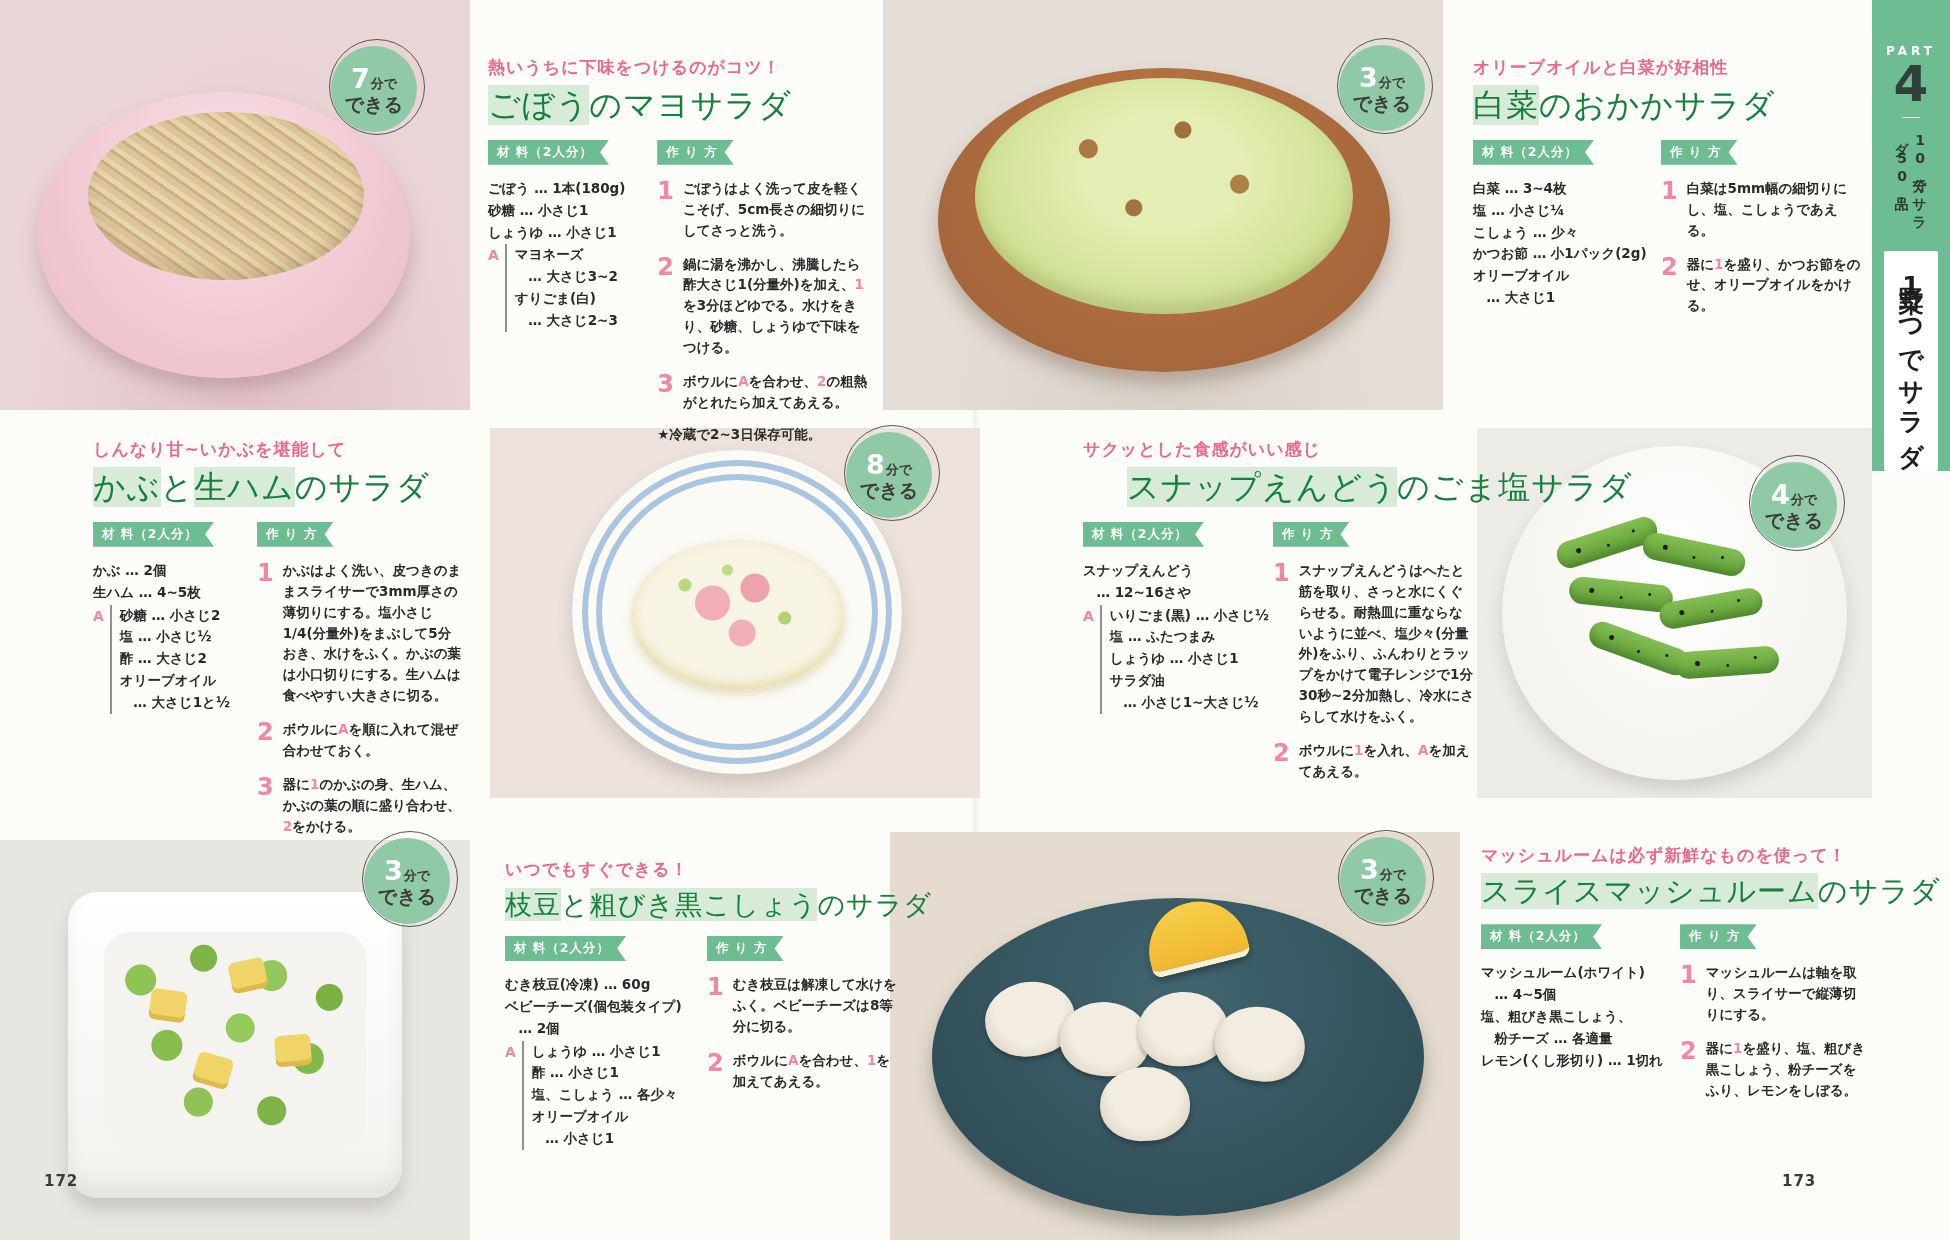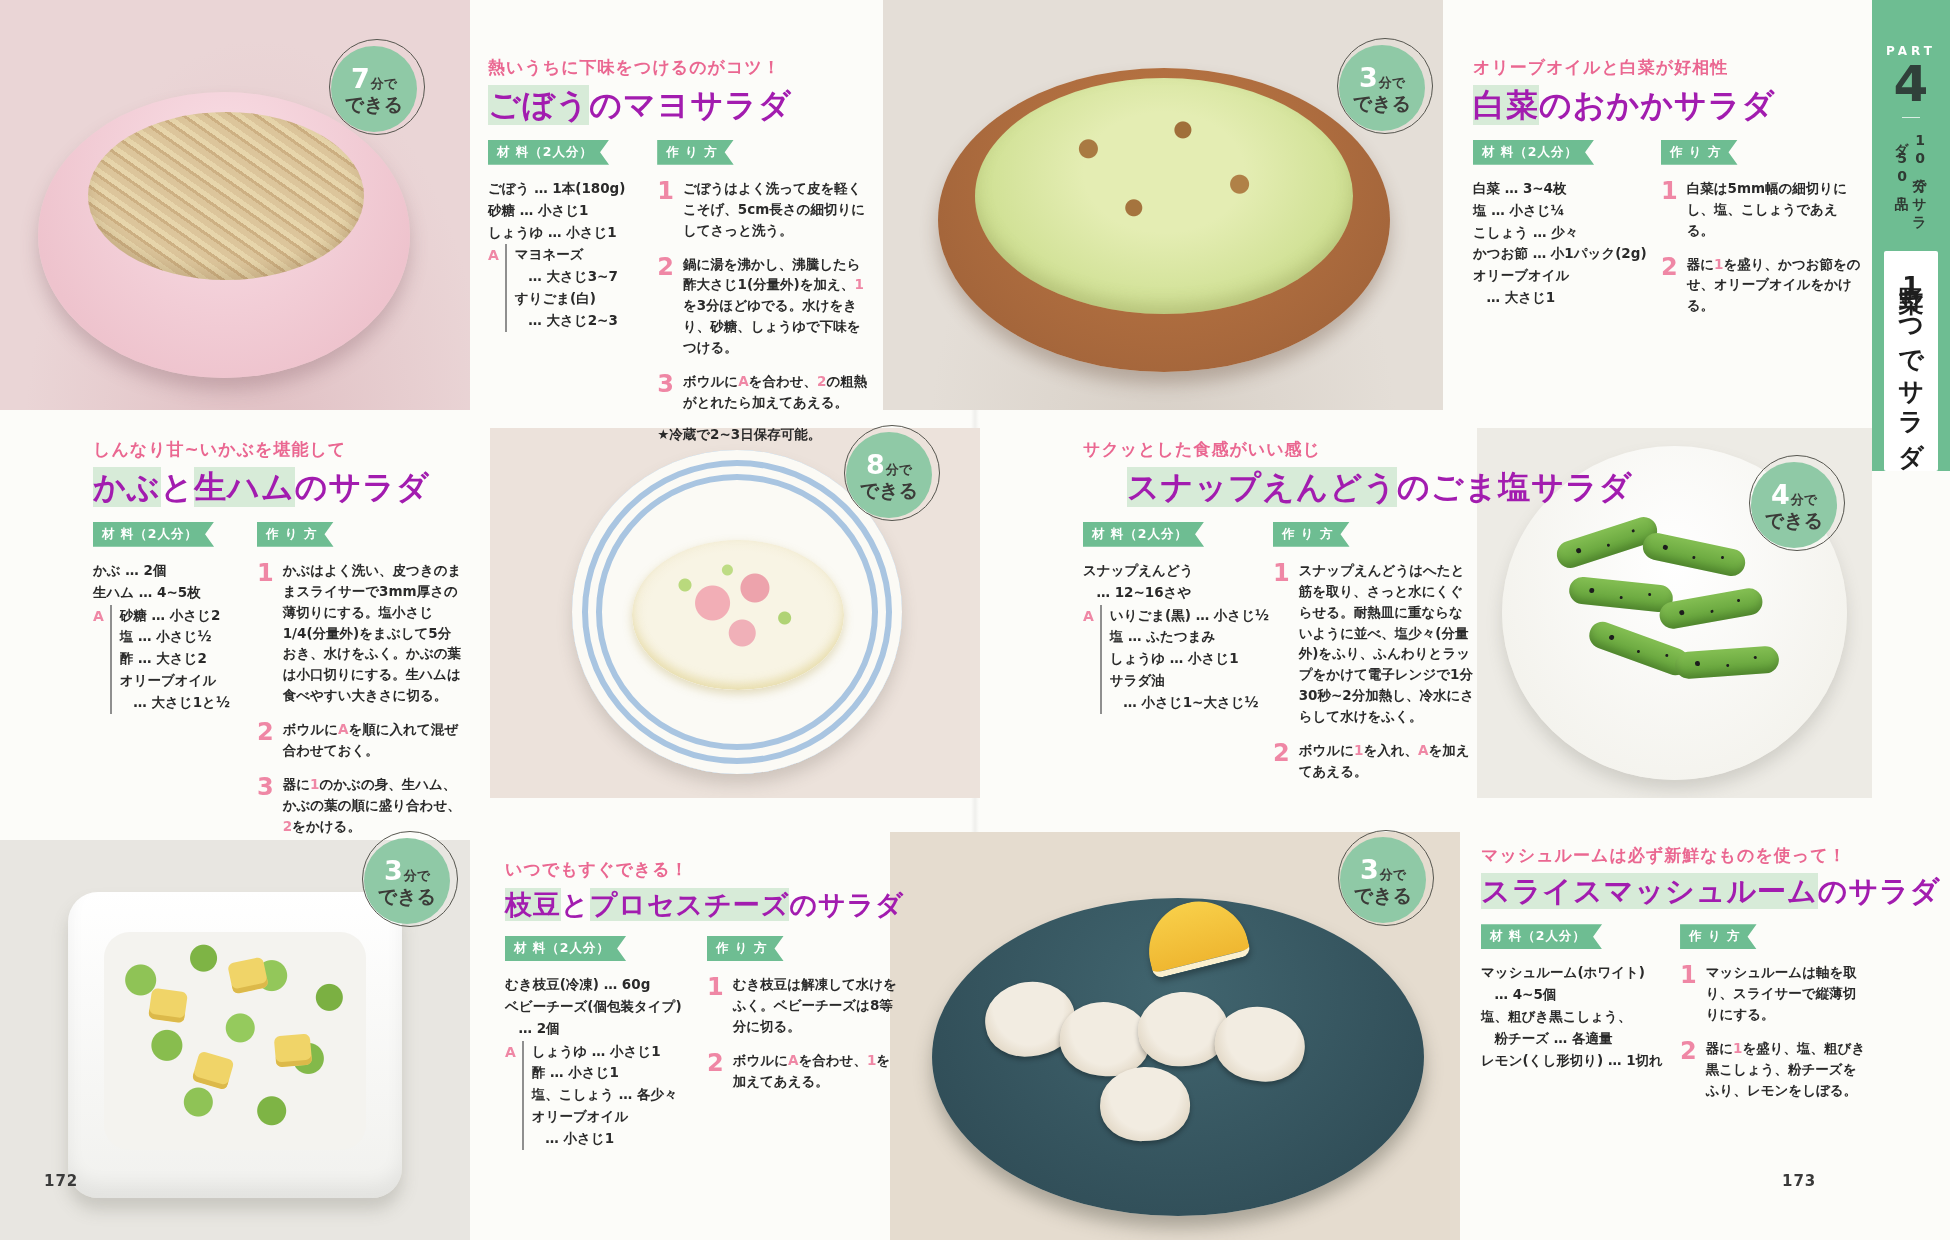--- a/index.html
+++ b/index.html
@@ -123,21 +123,21 @@
 
   
   .recipe{position:absolute;}
   #r-gobo{left:488px;top:56px;width:384px;}
   #r-hakusai{left:1473px;top:56px;width:392px;}
   #r-kabu{left:93px;top:438px;width:372px;}
   #r-snap{left:1083px;top:438px;width:392px;}
   #r-edamame{left:505px;top:858px;width:392px;}
   #r-mushroom{left:1481px;top:844px;width:388px;}
   .catch{color:#ea6791;font-size:17px;font-weight:700;letter-spacing:1px;white-space:nowrap;}
-  .title{font-size:32px;font-weight:700;color:#a21caf;margin:8px 0 16px;letter-spacing:1px;
+  .title{font-size:32px;font-weight:400;color:#15803d;margin:8px 0 16px;letter-spacing:1px;
          white-space:nowrap;line-height:1.15;}
   #r-snap .title{font-size:32px;margin-left:44px;} #r-edamame .title{font-size:27px;} #r-mushroom .title{font-size:29px;}
   .hl{background:#d7ebd8;padding:1px 0;}
   .cols{display:flex;gap:16px;align-items:flex-start;}
   .ribbon{display:inline-block;background:#6ebd92;color:#fff;font-size:12.5px;font-weight:700;
     letter-spacing:1px;padding:4px 16px 4px 9px;margin-bottom:13px;white-space:nowrap;
     clip-path:polygon(0 0,100% 0,calc(100% - 9px) 50%,100% 100%,0 100%);}
   #r-gobo .ingcol{width:154px;} #r-gobo .stepcol{width:216px;}
   #r-hakusai .ingcol{width:172px;} #r-hakusai .stepcol{width:206px;}
   #r-kabu .ingcol{width:148px;} #r-kabu .stepcol{width:208px;}
@@ -252,21 +252,21 @@
       <div class="title"><span class="hl">ごぼう</span><span>のマヨサラダ</span></div>
       <div class="cols">
         <div class="col ingcol"><div class="ribbon">材 料（2人分）</div><div class="inglist">
             <div class="ingline">ごぼう … 1本(180g)</div>
             <div class="ingline">砂糖 … 小さじ1</div>
             <div class="ingline">しょうゆ … 小さじ1</div>
             <div class="grp">
               <div class="gmark">A</div>
               <div class="glines">
                 <div class="ingline">マヨネーズ</div>
-                <div class="ingline">　… 大さじ3~7</div>
+                <div class="ingline">　… 大さじ3~2</div>
                 <div class="ingline">すりごま(白)</div>
                 <div class="ingline">　… 大さじ2~3</div>
               </div>
             </div>
           </div></div>
         <div class="col stepcol"><div class="ribbon">作 り 方</div><div class="steps">
             <div class="step">
               <div class="snum">1</div>
               <div class="stext"><span>ごぼうはよく洗って皮を軽くこそげ、5cm長さの細切りにしてさっと洗う。</span></div>
             </div>
@@ -364,21 +364,21 @@
             </div>
             <div class="step">
               <div class="snum">2</div>
               <div class="stext"><span>ボウルに</span><span class="ref">1</span><span>を入れ、</span><span class="ref">A</span><span>を加えてあえる。</span></div>
             </div>
           </div></div>
       </div>
     </div>
   <div class="recipe" id="r-edamame">
       <div class="catch">いつでもすぐできる！</div>
-      <div class="title"><span class="hl">枝豆</span><span>と</span><span class="hl">プロセスチーズ</span><span>のサラダ</span></div>
+      <div class="title"><span class="hl">枝豆</span><span>と</span><span class="hl">粗びき黒こしょう</span><span>のサラダ</span></div>
       <div class="cols">
         <div class="col ingcol"><div class="ribbon">材 料（2人分）</div><div class="inglist">
             <div class="ingline">むき枝豆(冷凍) … 60g</div>
             <div class="ingline">ベビーチーズ(個包装タイプ)</div>
             <div class="ingline">　… 2個</div>
             <div class="grp">
               <div class="gmark">A</div>
               <div class="glines">
                 <div class="ingline">しょうゆ … 小さじ1</div>
                 <div class="ingline">酢 … 小さじ1</div>

